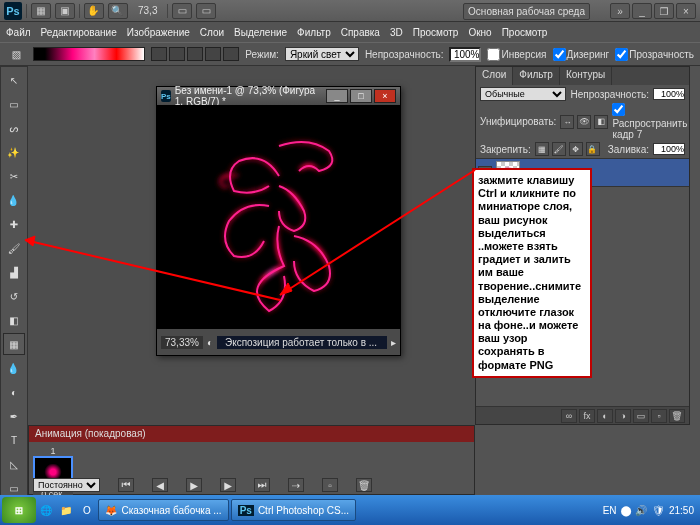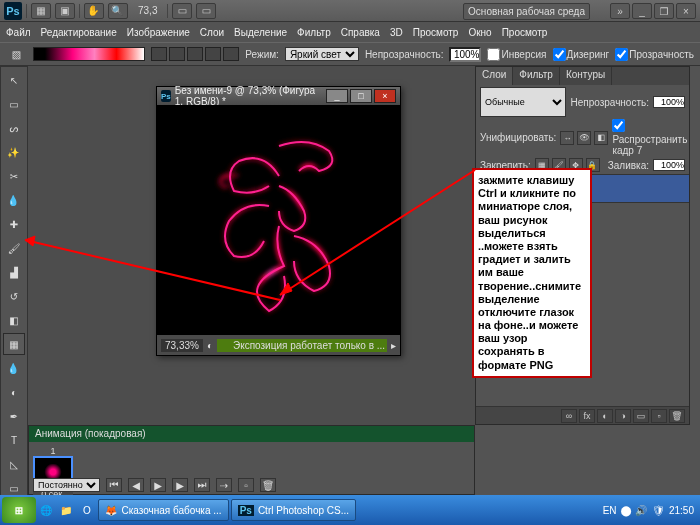--- a/index.html
+++ b/index.html
@@ -23,53 +23,53 @@
 .tool{width:22px;height:22px;display:flex;align-items:center;justify-content:center;color:#ddd;border:1px solid transparent}
 .tool.active{background:#5a5a5a;border:1px solid #2a2a2a}
 .canvas-area{position:absolute;left:28px;top:66px;right:225px;bottom:100px;background:#4d4d4d}
 .doc-window{position:absolute;left:128px;top:20px;width:245px;height:270px;background:#c0c0c0;border:1px solid #000;box-shadow:2px 2px 6px rgba(0,0,0,.5)}
 .doc-title{height:18px;background:linear-gradient(#6a6a6a,#4a4a4a);display:flex;align-items:center;gap:4px;padding:0 4px;color:#eee}
 .doc-title .wbtns{margin-left:auto;display:flex;gap:2px}
 .wbtn{width:22px;height:14px;border:1px solid #222;background:#888;display:flex;align-items:center;justify-content:center;color:#fff;font-size:9px}
 .wbtn.close{background:#c03020}
 .doc-canvas{position:absolute;top:18px;left:0;right:0;bottom:18px;background:#000;overflow:hidden}
 .flower{position:absolute;left:50%;top:50%;transform:translate(-50%,-50%)}
-.doc-status{position:absolute;bottom:0;left:0;right:0;height:20px;background:#4a4a4a;display:flex;align-items:center;gap:4px;padding:0 4px;color:#ddd}
+.doc-status{position:absolute;bottom:0;left:0;right:0;height:26px;background:#4a4a4a;display:flex;align-items:center;gap:4px;padding:0 4px;color:#ddd}
 .doc-status .zoom{background:#333;padding:1px 4px}
-.doc-status .exp{flex:1;background:#4d7c0f;padding:1px 16px;overflow:hidden;white-space:nowrap}
+.doc-status .exp{flex:1;background:#0f172a;padding:1px 8px;overflow:hidden;white-space:nowrap}
 .right-panels{position:absolute;right:10px;top:66px;width:215px;bottom:100px;display:flex;flex-direction:column;gap:1px}
 .panel{background:#535353;border:1px solid #2a2a2a}
 .panel-tabs{display:flex;background:#454545;height:18px}
 .panel-tabs span{padding:2px 6px;color:#ddd;border-right:1px solid #333}
 .panel-tabs span.active{background:#535353}
 .layers-opts{display:flex;flex-direction:column;gap:2px;padding:2px 4px;color:#ddd;font-size:9px}
 .layers-opts .row{display:flex;align-items:center;gap:4px}
-.layers-opts select{flex:1;background:#ddd;border:1px solid #333;font-size:9px;height:30px}
+.layers-opts select{flex:1;background:#ddd;border:1px solid #333;font-size:9px;height:14px}
 .layers-opts .num{width:32px;background:#fff;border:1px solid #333;height:12px;text-align:right;font-size:9px}
 .layer-row{height:28px;display:flex;align-items:center;gap:4px;padding:0 2px;border-top:1px solid #333}
 .layer-row.sel{background:#3a5b9a;color:#fff}
 .eye{width:14px;height:14px;border:1px solid #333;background:#535353;color:#ccc;display:flex;align-items:center;justify-content:center;font-size:9px}
 .thumb{width:24px;height:24px;border:1px solid #888;background-image:linear-gradient(45deg,#ccc 25%,transparent 25%,transparent 75%,#ccc 75%),linear-gradient(45deg,#ccc 25%,#fff 25%,#fff 75%,#ccc 75%);background-size:8px 8px;background-position:0 0,4px 4px;position:relative}
 .thumb::after{content:"";position:absolute;inset:3px;background:radial-gradient(circle,#ff0080 20%,transparent 60%)}
 .bg-thumb{background:#fff}
 .bg-thumb::after{display:none}
 .locks-row{display:flex;align-items:center;gap:3px}
 .locks-row .ico{width:14px;height:14px;border:1px solid #333;display:flex;align-items:center;justify-content:center;font-size:8px;color:#ddd}
 .panel-footer{height:18px;background:#454545;border-top:1px solid #333;display:flex;align-items:center;justify-content:flex-end;gap:2px;padding:0 4px}
 .panel-footer div{width:16px;height:14px;border:1px solid #333;color:#ccc;display:flex;align-items:center;justify-content:center;font-size:9px}
 .callout{position:absolute;left:472px;top:168px;width:120px;background:#fff;border:2px solid #c00000;padding:4px;font-size:11px;font-weight:bold;line-height:1.2;font-family:Arial}
 .arrow{position:absolute;stroke:#ff0000;fill:#ff0000}
 .anim-panel{position:absolute;left:28px;bottom:30px;right:225px;height:70px;background:#535353;border:1px solid #2a2a2a}
-.anim-panel .hdr{height:16px;background:#14532d;color:#ddd;padding:2px 6px}
+.anim-panel .hdr{height:16px;background:#7f1d1d;color:#ddd;padding:2px 6px}
 .anim-frames{display:flex;padding:4px;gap:4px}
 .frame{width:40px}
 .frame .fr-thumb{width:40px;height:32px;border:2px solid #4a90ff;background:#000;position:relative}
 .frame .fr-thumb::after{content:"";position:absolute;inset:6px;background:radial-gradient(circle,#ff0080 20%,transparent 60%)}
 .frame .fr-time{background:#454545;color:#ddd;text-align:center;font-size:9px;padding:1px}
-.anim-ctrl{position:absolute;bottom:2px;left:4px;display:flex;gap:6px;align-items:center;color:#ddd}
+.anim-ctrl{position:absolute;bottom:2px;left:4px;display:flex;gap:18px;align-items:center;color:#ddd}
 .anim-ctrl select{background:#ddd;border:1px solid #333;font-size:9px;height:14px}
 .anim-ctrl .pbtn{width:16px;height:14px;border:1px solid #333;display:flex;align-items:center;justify-content:center}
 .taskbar{position:absolute;bottom:0;left:0;right:0;height:30px;background:linear-gradient(#3a8cde,#1a5aad);display:flex;align-items:center;gap:2px;padding:0 2px;color:#fff}
 .start{width:34px;height:26px;background:radial-gradient(circle,#7eca3f,#3a8a1f);border-radius:4px;display:flex;align-items:center;justify-content:center;font-weight:bold}
 .taskbtn{height:22px;background:linear-gradient(#5aa5e8,#2a72c0);border:1px solid #1a4a80;border-radius:2px;padding:0 6px;display:flex;align-items:center;gap:4px;font-size:10px}
 .tray{margin-left:auto;display:flex;align-items:flex-end;gap:4px;padding:0 4px}
 .ql{width:18px;height:18px;display:flex;align-items:center;justify-content:center}
 </style>
 </head>
 <body>
@@ -157,21 +157,21 @@
   <div class="tool">◺</div>
   <div class="tool">▭</div>
   <div class="tool">⬚</div>
 
 </div>
 
 <div class="canvas-area">
   <div class="doc-window">
     <div class="doc-title">
       <div class="ps-icon" style="width:12px;height:12px;font-size:8px">Ps</div>
-      <span>Без имени-9 @ 73,3% (Фигура 1, RGB/8) *</span>
+      <span>Без имени-1 @ 73,3% (Фигура 1, RGB/7) *</span>
       <div class="wbtns">
         <div class="wbtn">_</div>
         <div class="wbtn">□</div>
         <div class="wbtn close">×</div>
       </div>
     </div>
     <div class="doc-canvas">
       <svg class="flower" width="200" height="210">
         <defs>
           <radialGradient id="g1" cx="50%" cy="50%">

